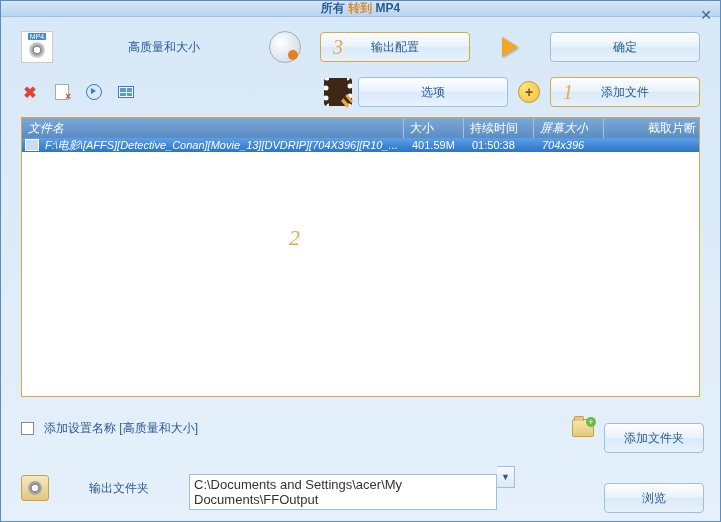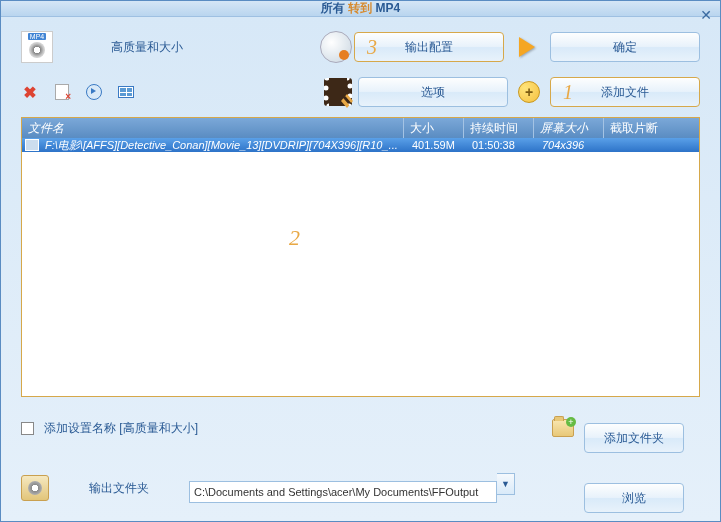--- a/index.html
+++ b/index.html
@@ -5,21 +5,21 @@
     * { margin: 0; padding: 0; box-sizing: border-box; font-family: "Microsoft YaHei", "SimSun", sans-serif; font-size: 12px; }
     body { width: 721px; height: 522px; background: linear-gradient(to bottom, #c5ddf3 0%, #d7e8f7 3%, #e5f0fa 100%); border: 1px solid #5a8cc2; position: relative; overflow: hidden; }
     
     .titlebar { height: 16px; background: linear-gradient(to bottom, #d5e6f6, #b9d5ef); display: flex; align-items: center; justify-content: center; position: relative; border-bottom: 1px solid #9ec0e2; }
     .titlebar-text { color: #2a5a94; font-weight: bold; }
     .titlebar-text .orange { color: #d68a2e; }
     .close-btn { position: absolute; right: 8px; top: 6px; color: #3a6aa0; cursor: default; font-size: 14px; }
     
     .content { padding: 14px 20px 10px 20px; }
     
-    .top-row { display: flex; align-items: center; gap: 2px; margin-bottom: 14px; }
+    .top-row { display: flex; align-items: center; gap: 19px; margin-bottom: 14px; }
     .app-icon { width: 32px; height: 32px; background: #fff; border: 1px solid #ccc; display: flex; flex-direction: column; align-items: center; justify-content: center; position: relative; }
     .app-icon .mp4-label { position: absolute; top: 1px; font-size: 7px; color: #fff; background: #4285d4; padding: 0 2px; border-radius: 1px; }
     .app-icon .disc { width: 16px; height: 16px; border-radius: 50%; background: radial-gradient(circle, #fff 30%, #888 31%, #ccc 60%, #eee 100%); margin-top: 6px; }
     
     .quality-label { color: #2a5a94; flex: 0 0 auto; margin-left: 56px; margin-right: auto; }
     
     .config-icon { width: 32px; height: 32px; background: radial-gradient(circle at 35% 35%, #fff, #c8d5e0); border-radius: 50%; border: 1px solid #aab; position: relative; }
     .config-icon::after { content: ""; position: absolute; right: 2px; bottom: 2px; width: 10px; height: 10px; background: #e67e22; border-radius: 50%; }
     
     .btn { height: 30px; background: linear-gradient(to bottom, #fdfefe, #e8f2fb 48%, #d9eaf9 52%, #e8f2fb); border: 1px solid #9cbfe0; border-radius: 4px; display: flex; align-items: center; justify-content: center; color: #2a5a94; cursor: default; position: relative; }
@@ -51,40 +51,40 @@
     
     .add-file-wrap .btn { border: 1px solid #d6a84a; }
     
     .table-wrap { border: 1px solid #d6a84a; background: #fff; height: 280px; position: relative; }
     .table-header { display: flex; background: linear-gradient(to bottom, #7ba8d8, #5a8cc2); color: #fff; height: 20px; align-items: center; }
     .table-header > div { padding: 0 6px; border-right: 1px solid #a4c3e4; height: 100%; display: flex; align-items: center; overflow: hidden; white-space: nowrap; }
     .col-name { width: 382px; font-style: italic; }
     .col-size { width: 60px; }
     .col-dur { width: 70px; }
     .col-dim { width: 70px; font-style: italic; }
-    .col-crop { flex: 1; border-right: none !important; }
+    .col-crop { flex: 1; border-right: none !important; margin-left: 38px; }
     
     .table-row { display: flex; background: linear-gradient(to bottom, #5aa0e8, #2d73c8); color: #fff; height: 14px; align-items: center; }
     .table-row > div { padding: 0 6px; overflow: hidden; white-space: nowrap; text-overflow: ellipsis; font-size: 11px; }
     .row-icon { width: 12px; height: 12px; background: #cde; border: 1px solid #fff; margin-left: 3px; flex-shrink: 0; }
     
     .num-2 { position: absolute; left: 288px; top: 224px; color: #e8a845; font-size: 22px; font-family: Georgia, serif; font-style: italic; }
     
-    .footer { position: absolute; bottom: 8px; left: 20px; right: 36px; }
+    .footer { position: absolute; bottom: 8px; left: 20px; right: 16px; }
     .footer-row { display: flex; align-items: center; gap: 10px; margin-top: 10px; }
     .checkbox { width: 13px; height: 13px; border: 1px solid #888; background: #fff; }
     .settings-label { color: #2a5a94; }
     .folder-add-icon { width: 22px; height: 18px; background: linear-gradient(to bottom, #f8e6b0, #e8c878); border-radius: 2px; border: 1px solid #c9a050; position: relative; }
     .folder-add-icon::before { content: ""; position: absolute; top: -4px; left: 1px; width: 8px; height: 4px; background: #e8c878; border: 1px solid #c9a050; border-bottom: none; border-radius: 2px 2px 0 0; }
     .folder-add-icon::after { content: "+"; position: absolute; right: -3px; top: -3px; background: #6b4; color: #fff; width: 10px; height: 10px; border-radius: 50%; font-size: 9px; line-height: 10px; text-align: center; }
     
     .output-folder-icon { width: 28px; height: 26px; background: linear-gradient(to bottom, #f5e8c0, #e2c57a); border-radius: 3px; border: 1px solid #c9a050; position: relative; display: flex; align-items: center; justify-content: center; }
     .output-folder-icon .disc2 { width: 14px; height: 14px; border-radius: 50%; background: radial-gradient(circle, #fff 30%, #888 31%, #ccc 100%); }
     
-    .path-input { flex: 0 0 308px; height: 22px; background: #fff; border: 1px solid #9cbfe0; display: flex; align-items: center; padding: 0 4px; color: #333; font-size: 11px; margin-top: 8px; }
+    .path-input { flex: 0 0 308px; height: 36px; background: #fff; border: 1px solid #9cbfe0; display: flex; align-items: center; padding: 0 4px; color: #333; font-size: 13px; margin-top: 8px; }
     .path-dropdown { width: 18px; height: 22px; border: 1px solid #9cbfe0; border-left: none; background: linear-gradient(to bottom, #f5f9fd, #d9eaf9); display: flex; align-items: center; justify-content: center; color: #2a5a94; font-size: 9px; }
     
     .spacer { flex: 1; }
   </style>
 </head>
 <body>
 
 <div class="titlebar">
   <span class="titlebar-text">
     <span>所有</span>

